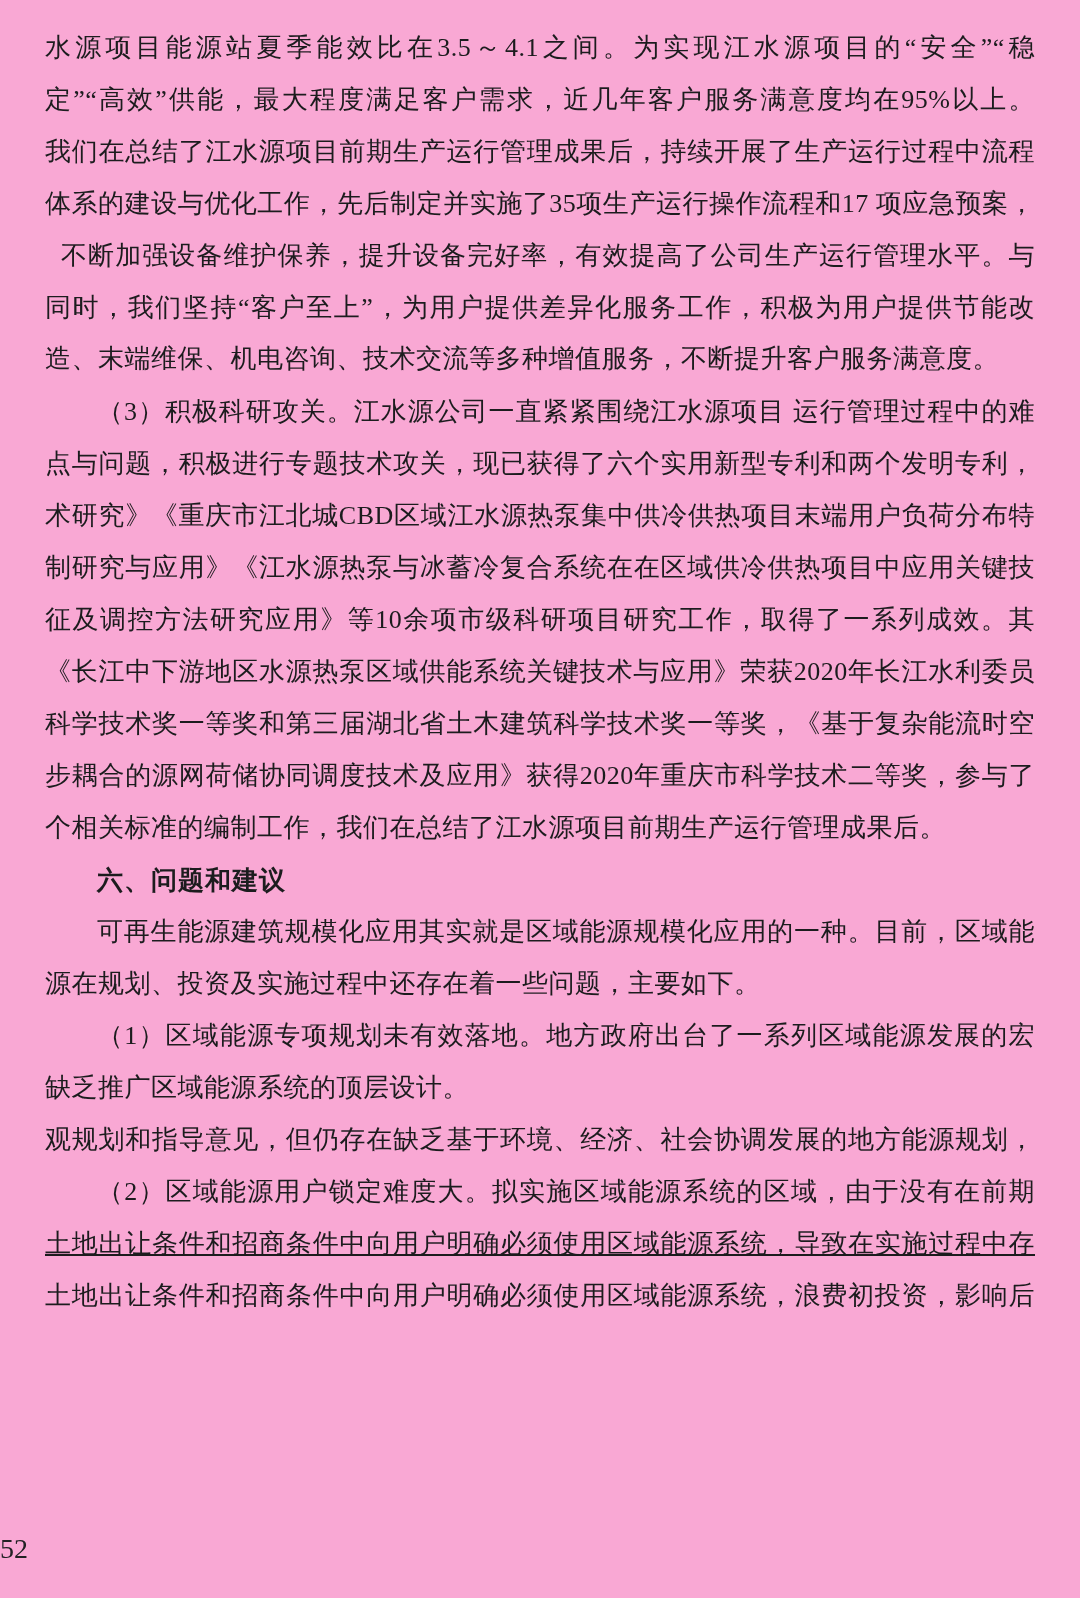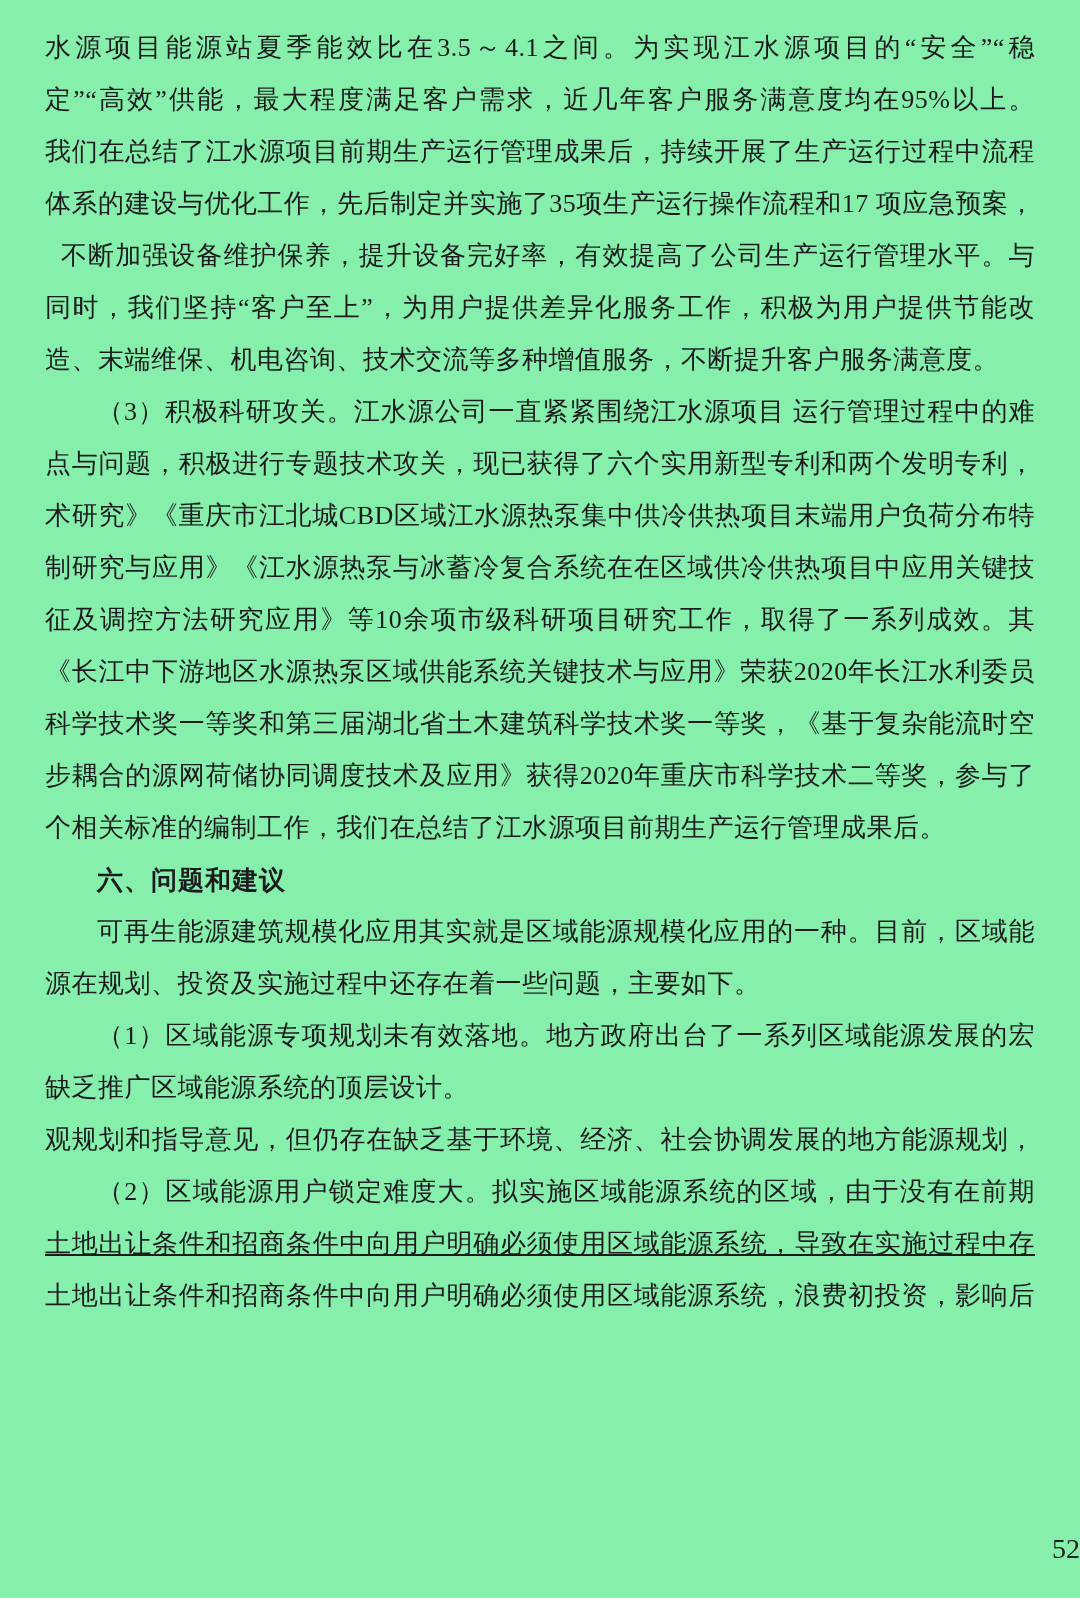--- a/index.html
+++ b/index.html
@@ -12,21 +12,21 @@
     background: #ffffff;
     overflow: hidden;
     position: relative;
     font-family: "Liberation Serif", "DejaVu Serif", serif;
   }
   .page {
     position: absolute;
     top: 0; left: 0;
     width: 1080px;
     height: 1598px;
-    background: #86efac;
+    background: #f9a8d4;
   }
   .text-block {
     position: absolute;
     top: 22px;
     left: 45px;
     width: 990px;
   }
   .line {
     font-size: 26px;
     line-height: 52px;
@@ -47,39 +47,39 @@
   .line.heading {
     font-family: "Liberation Sans", "DejaVu Sans", sans-serif;
     font-weight: bold;
     letter-spacing: 1px;
   }
   .page-number {
     position: absolute;
     top: 1532px;
     left: 0;
     width: 1080px;
-    text-align: right;
+    text-align: left;
     font-size: 28px;
     line-height: 34px;
     color: #222224;
     font-family: "Liberation Serif", "DejaVu Serif", serif;
   }
 </style>
 </head>
 <body style="background: rgb(255, 255, 255);">
 
 <div class="page">
   <main class="text-block">
       <div class="line fill" style="color: rgb(28, 28, 30);">水源项目能源站夏季能效比在3.5～4.1之间。为实现江水源项目的“安全”“稳</div>
       <div class="line fill" style="color: rgb(28, 28, 30);">定”“高效”供能，最大程度满足客户需求，近几年客户服务满意度均在95%以上。</div>
       <div class="line fill" style="color: rgb(28, 28, 30);">我们在总结了江水源项目前期生产运行管理成果后，持续开展了生产运行过程中流程</div>
       <div class="line fill" style="color: rgb(28, 28, 30);">体系的建设与优化工作，先后制定并实施了35项生产运行操作流程和17 项应急预案，</div>
       <div class="line fill" style="color: rgb(28, 28, 30); margin-left: 16px;">不断加强设备维护保养，提升设备完好率，有效提高了公司生产运行管理水平。与此</div>
       <div class="line fill" style="color: rgb(28, 28, 30);">同时，我们坚持“客户至上”，为用户提供差异化服务工作，积极为用户提供节能改</div>
-      <div class="line" style="color: rgb(28, 28, 30);">造、末端维保、机电咨询、技术交流等多种增值服务，不断提升客户服务满意度。</div>
+      <div class="line" style="color: rgb(28, 28, 30); font-family: Liberation Mono, monospace;">造、末端维保、机电咨询、技术交流等多种增值服务，不断提升客户服务满意度。</div>
       <div class="line fill indent" style="color: rgb(28, 28, 30);">（3）积极科研攻关。江水源公司一直紧紧围绕江水源项目 运行管理过程中的难</div>
       <div class="line fill" style="color: rgb(28, 28, 30);">点与问题，积极进行专题技术攻关，现已获得了六个实用新型专利和两个发明专利，</div>
       <div class="line fill" style="color: rgb(28, 28, 30);">术研究》《重庆市江北城CBD区域江水源热泵集中供冷供热项目末端用户负荷分布特</div>
       <div class="line fill" style="color: rgb(28, 28, 30);">制研究与应用》《江水源热泵与冰蓄冷复合系统在在区域供冷供热项目中应用关键技</div>
       <div class="line fill" style="color: rgb(28, 28, 30);">征及调控方法研究应用》等10余项市级科研项目研究工作，取得了一系列成效。其中，</div>
       <div class="line fill" style="color: rgb(28, 28, 30);">《长江中下游地区水源热泵区域供能系统关键技术与应用》荣获2020年长江水利委员会</div>
       <div class="line fill" style="color: rgb(28, 28, 30);">科学技术奖一等奖和第三届湖北省土木建筑科学技术奖一等奖，《基于复杂能流时空异</div>
       <div class="line fill" style="color: rgb(28, 28, 30);">步耦合的源网荷储协同调度技术及应用》获得2020年重庆市科学技术二等奖，参与了多</div>
       <div class="line" style="color: rgb(28, 28, 30);">个相关标准的编制工作，我们在总结了江水源项目前期生产运行管理成果后。</div>
       <div class="line heading indent" style="color: rgb(28, 28, 30);">六、问题和建议</div>

